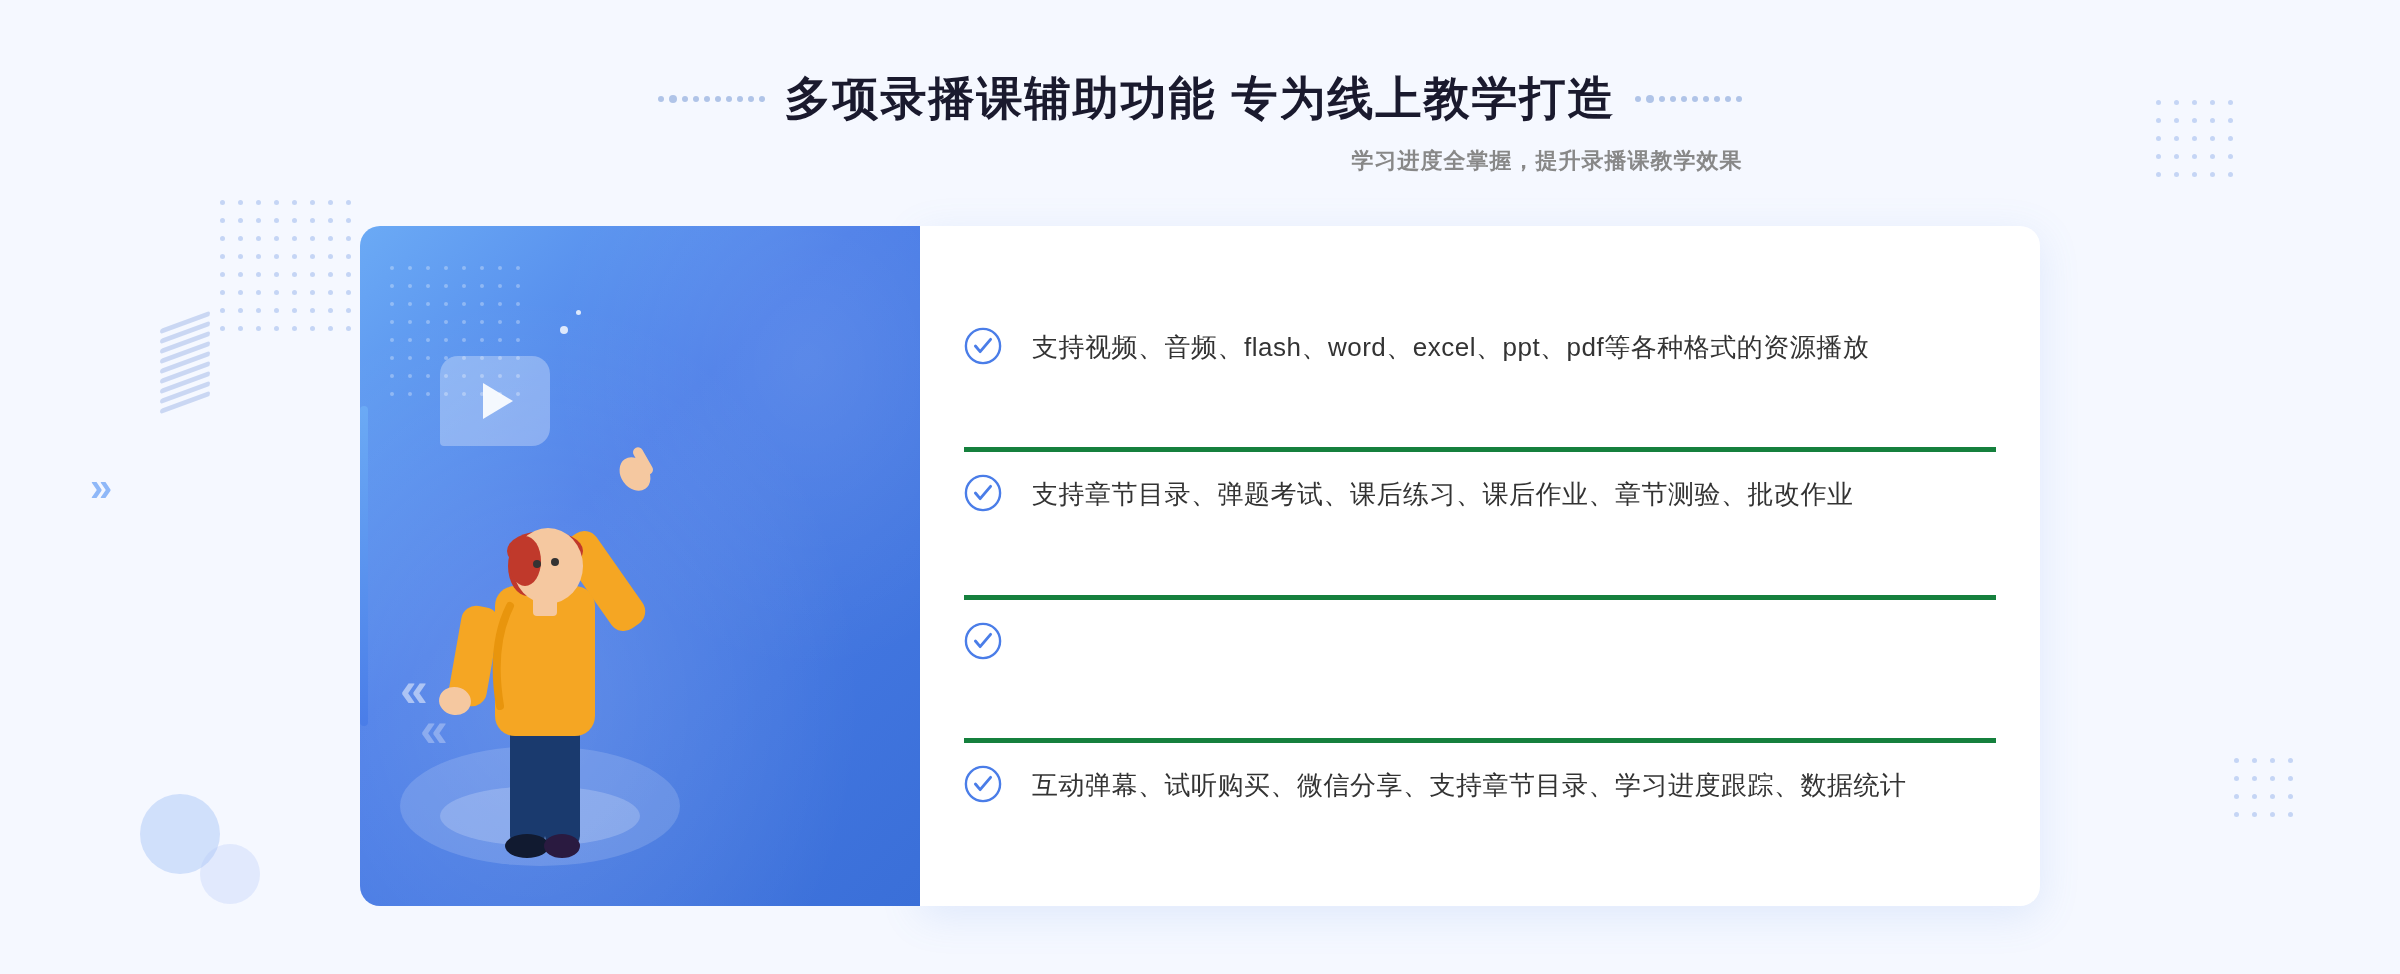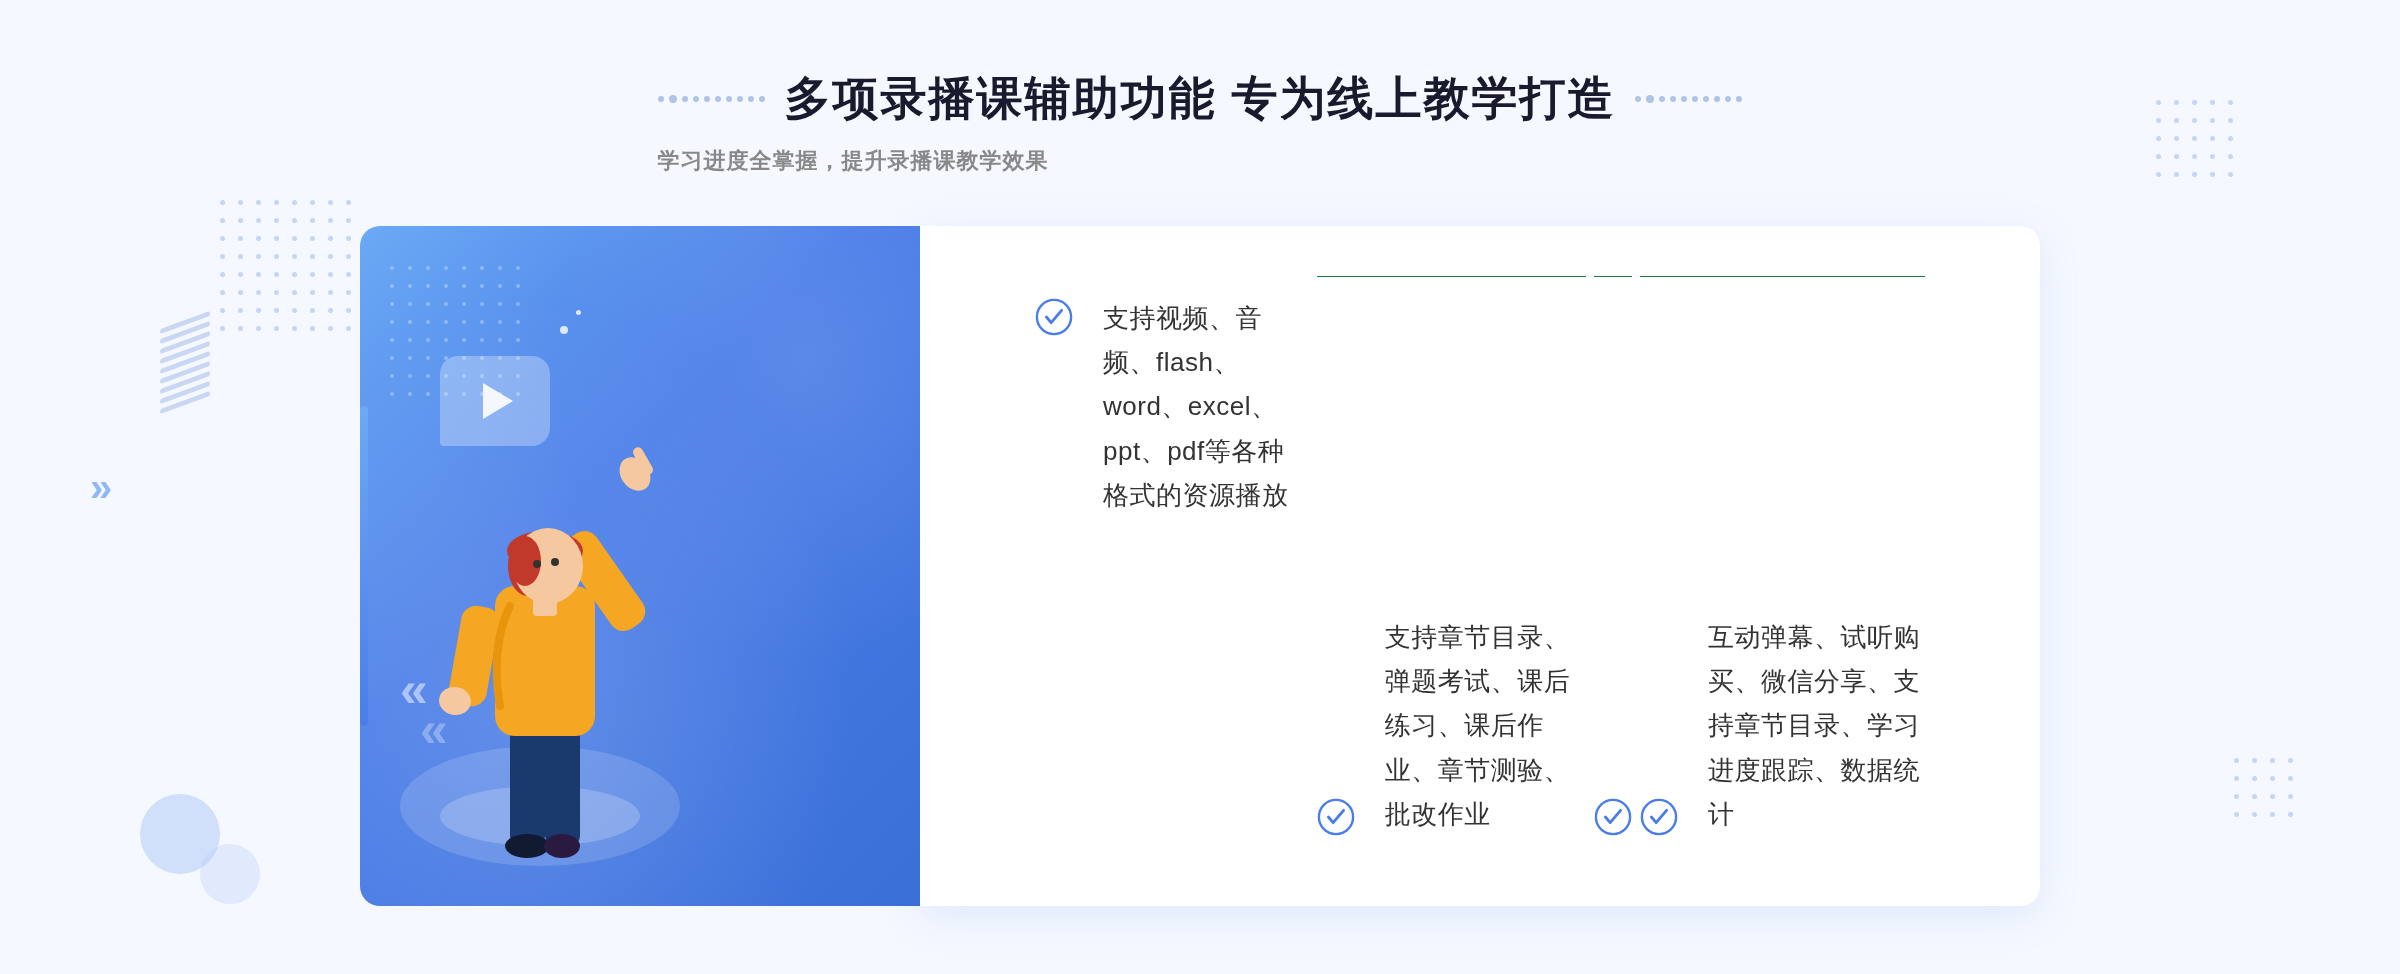--- a/index.html
+++ b/index.html
@@ -113,21 +113,21 @@
 
     .deco-stripes span {
       display: block;
       height: 5px;
       background: #a0b8e8;
       border-radius: 3px;
     }
 
     
     .header-section {
-      text-align: left;
+      text-align: right;
       margin-bottom: 50px;
       position: relative;
     }
 
     .header-title-row {
       display: flex;
       align-items: center;
       justify-content: center;
       gap: 20px;
     }
@@ -273,38 +273,36 @@
       left: 10px;
       width: 340px;
       height: 580px;
     }
 
     
     .right-panel {
       flex: 1;
       background: white;
       border-radius: 0 20px 20px 0;
-      padding: 50px 115px;
-      display: flex;
-      flex-direction: row;
+      padding: 50px 44px;
+      display: flex;
+      flex-direction: column;
       justify-content: space-around;
       box-shadow: 0 10px 40px rgba(100, 150, 230, 0.15);
-      gap: 8px;
     }
 
     .feature-item {
       display: flex;
       align-items: flex-start;
       gap: 30px;
       padding: 20px 0;
     }
 
     .feature-item + .feature-item {
-      border-top: 1px solid #15803d;
-      align-items: flex-end;
+      border-top: 5px solid #15803d;
     }
 
     .check-icon {
       width: 38px;
       height: 38px;
       flex-shrink: 0;
       margin-top: 2px;
     }
 
     .check-icon svg {

